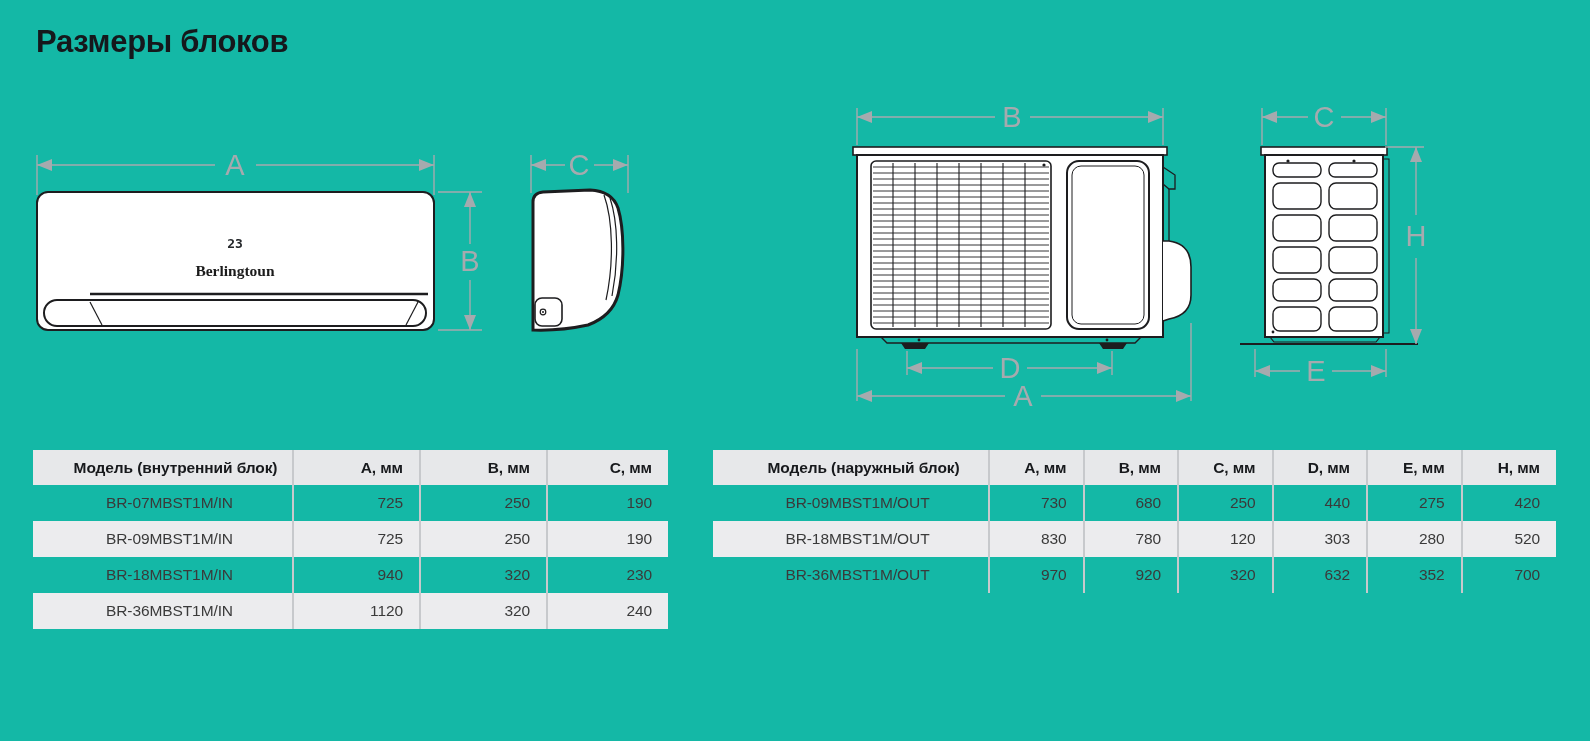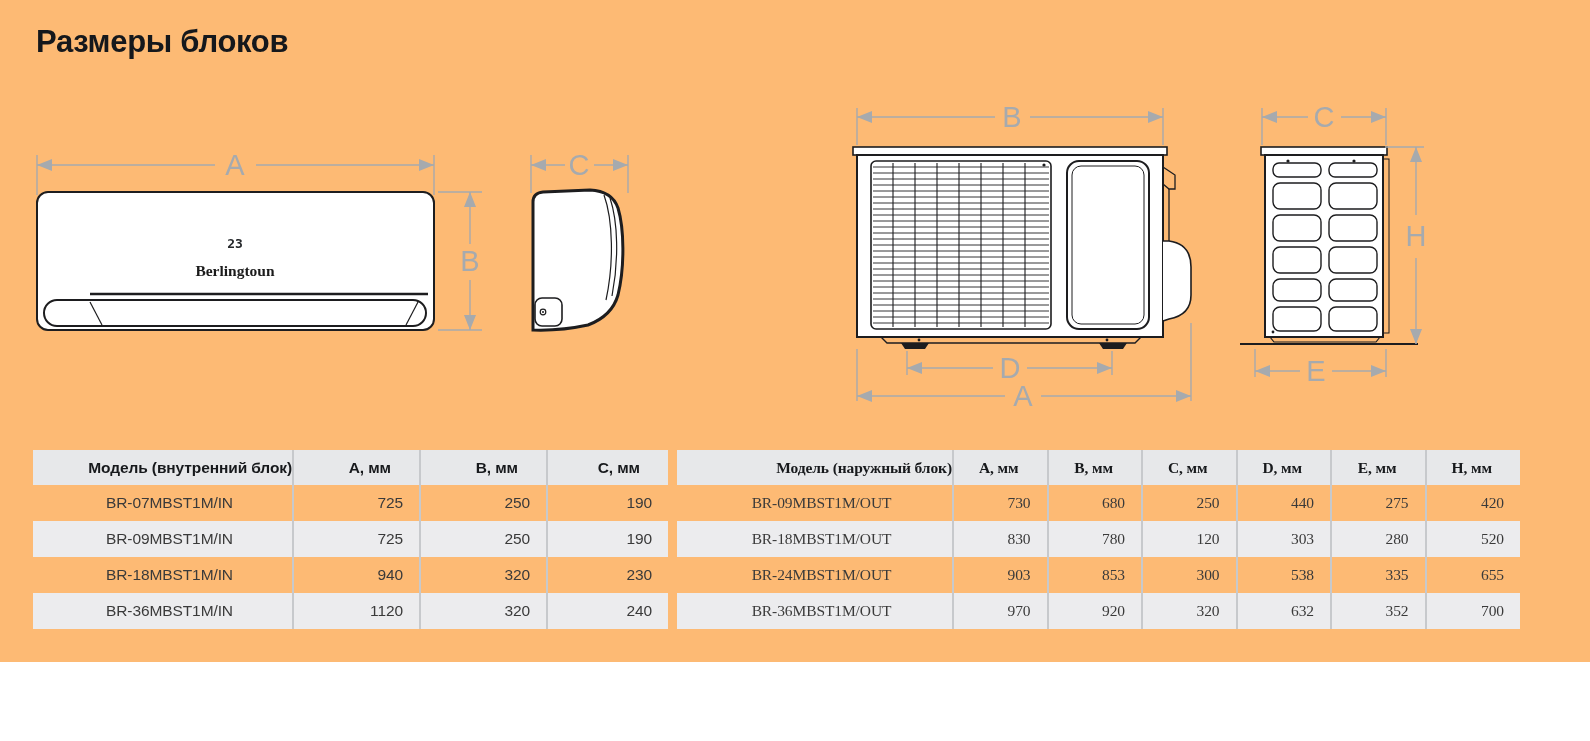--- a/index.html
+++ b/index.html
@@ -1,39 +1,39 @@
 <!DOCTYPE html>
 <html><head>
 <meta charset="utf-8">
 <style>
   html,body{margin:0;padding:0;background:#fff;}
-  .page{position:relative;width:1590px;height:662px;background:#fdba74;overflow:hidden;
+  .page{position:relative;width:1590px;height:741px;background:#14b8a6;overflow:hidden;
         font-family:"Liberation Sans",sans-serif;color:#222;}
   .title{position:absolute;left:36px;top:24px;margin:0;font-size:31px;font-weight:800;
          color:#15181c;letter-spacing:-0.3px;}
   svg.draw{position:absolute;overflow:visible;}
   
   .ln{stroke:#1d1d1f;fill:none;}
   .fillwhite{fill:#fff;}
   .dim{stroke:#a6aaae;stroke-width:1.4;fill:none;}
   .dimlab{fill:#a6aaae;font-size:29px;font-family:"Liberation Sans",sans-serif;
           text-anchor:middle;dominant-baseline:central;font-weight:400;}
   
   table.dim-table{position:absolute;border-collapse:collapse;table-layout:fixed;
                   font-size:15.5px;color:#3a3a3a;letter-spacing:-0.1px;}
   table.dim-table th{height:35px;background:#e7e8ea;font-weight:700;color:#17191c;
-                     text-align:right;padding:0 28px 0 0;}
-  table.dim-table th:first-child{text-align:right;padding:0 0 0 26px;}
+                     text-align:right;padding:0 16px 0 0;}
+  table.dim-table th:first-child{text-align:center;padding:0 0 0 26px;}
   table.dim-table td{height:36px;text-align:right;padding:0 16px 0 0;}
   table.dim-table td:first-child{text-align:center;padding:0 0 0 14px;}
   table.dim-table th:not(:first-child),
   table.dim-table td:not(:first-child){border-left:2px solid #c7c9cc;}
   table.dim-table tbody tr:nth-child(even){background:#ececee;}
   #indoor-table{left:33px;top:450px;width:635px;}
-  #outdoor-table{left:677px;top:450px;width:843px;font-family:Liberation Serif, serif;}
+  #outdoor-table{left:713px;top:450px;width:843px;}
 </style>
 </head>
 <body>
 
 <div class="page">
 
   <h1 class="title">Размеры блоков</h1>
 
   <svg class="draw" style="left:30px;top:148px" width="460" height="195" viewBox="0 0 460 195">
     <defs>
@@ -324,29 +324,20 @@
         <tr>
           <td>BR-18MBST1M/OUT</td>
           <td>830</td>
           <td>780</td>
           <td>120</td>
           <td>303</td>
           <td>280</td>
           <td>520</td>
         </tr>
         <tr>
-          <td>BR-24MBST1M/OUT</td>
-          <td>903</td>
-          <td>853</td>
-          <td>300</td>
-          <td>538</td>
-          <td>335</td>
-          <td>655</td>
-        </tr>
-        <tr>
           <td>BR-36MBST1M/OUT</td>
           <td>970</td>
           <td>920</td>
           <td>320</td>
           <td>632</td>
           <td>352</td>
           <td>700</td>
         </tr>
       </tbody>
   </table>

